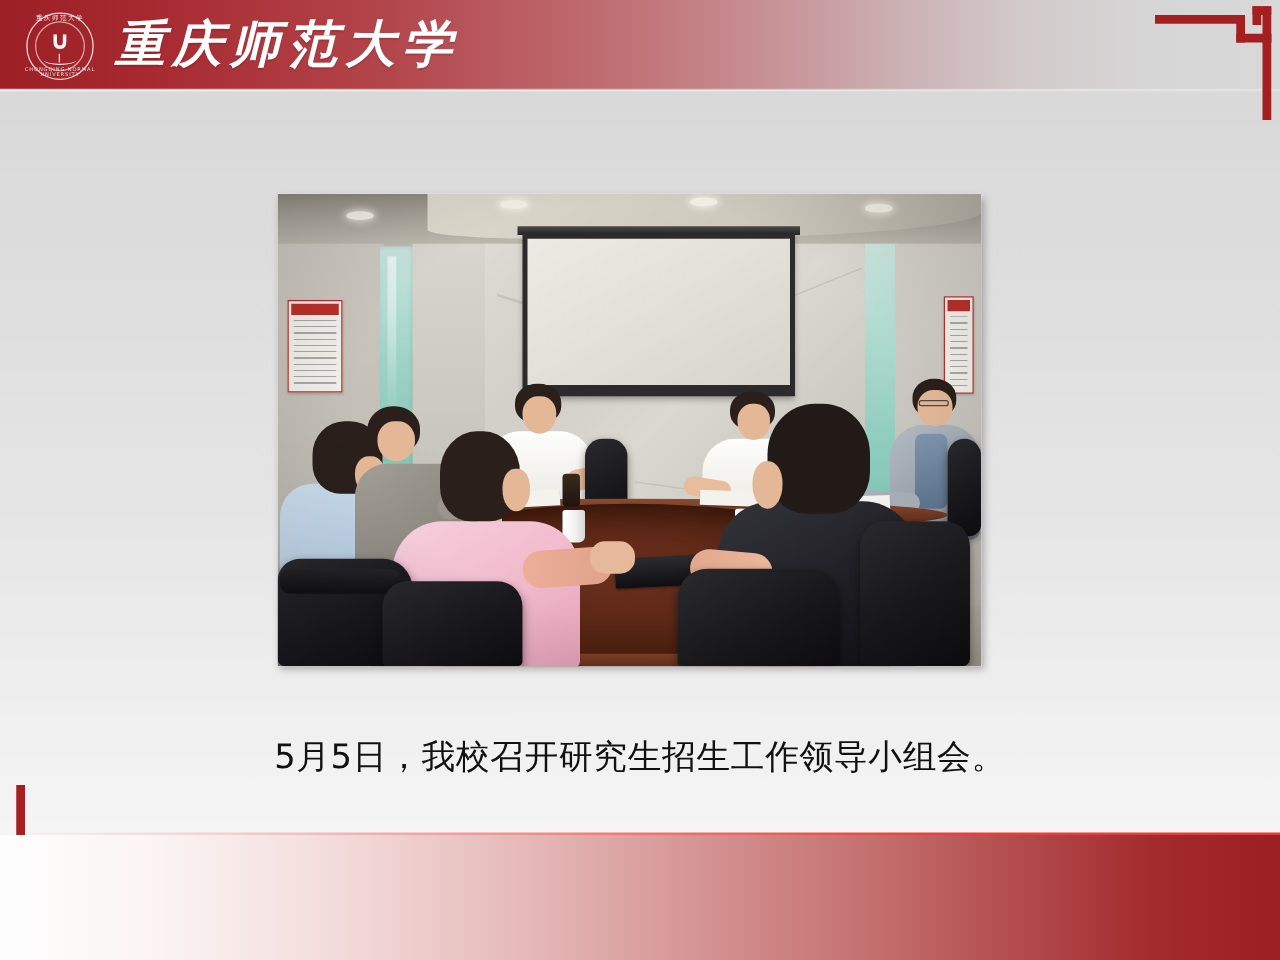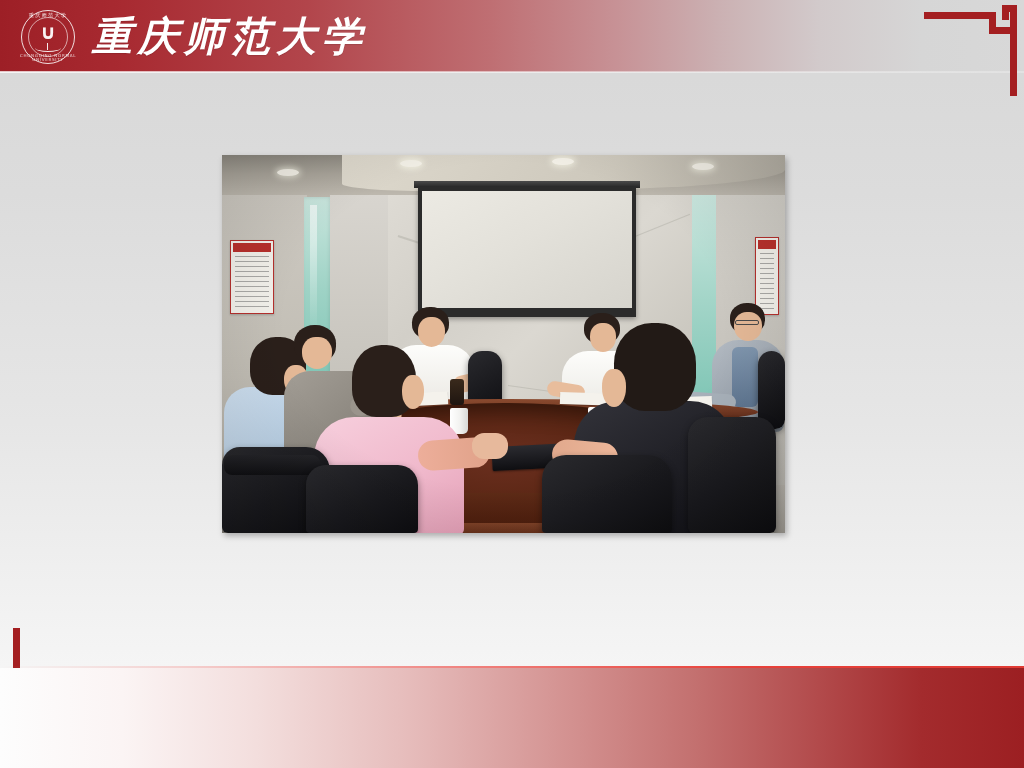--- a/index.html
+++ b/index.html
@@ -548,17 +548,18 @@
       <div class="chair" style="left:0px; top:292px; width:108px; height:86px; border-radius:18px 24px 6px 6px;"></div>
       <div class="chair-arm" style="left:2px; top:300px; width:96px; height:20px;"></div>
       <div class="chair" style="left:84px; top:310px; width:112px; height:68px; border-radius:20px 20px 4px 4px;"></div>
       <div class="chair" style="left:320px; top:300px; width:130px; height:78px; border-radius:24px 24px 4px 4px;"></div>
       <div class="chair" style="left:466px; top:262px; width:88px; height:116px; border-radius:20px 20px 6px 6px;"></div>
 
       <div class="photo-vignette"></div>
     </div>
   </div>
 
+  <div id="caption">5月5日，我校召开研究生招生工作领导小组会。</div>
 
   <div id="bottom-band-topline"></div>
   <div id="bottom-band"></div>
 
 </div>
 
 </body></html>

